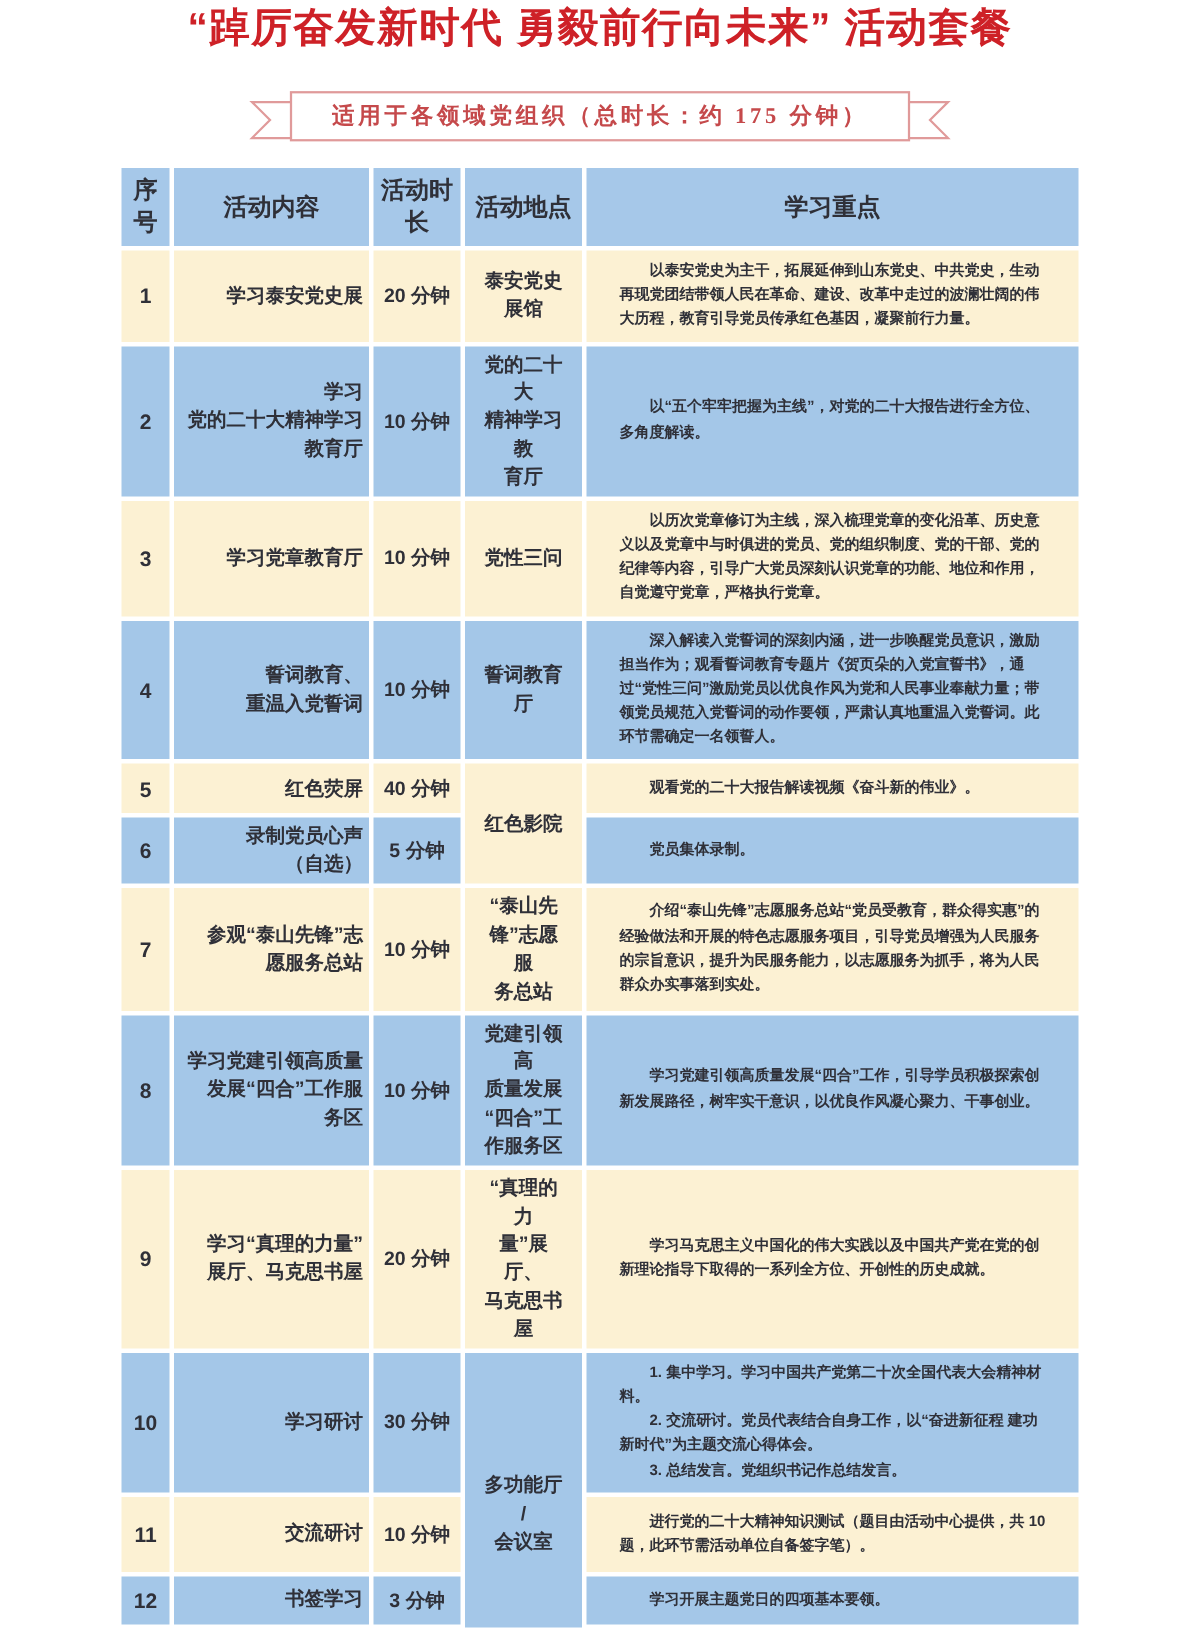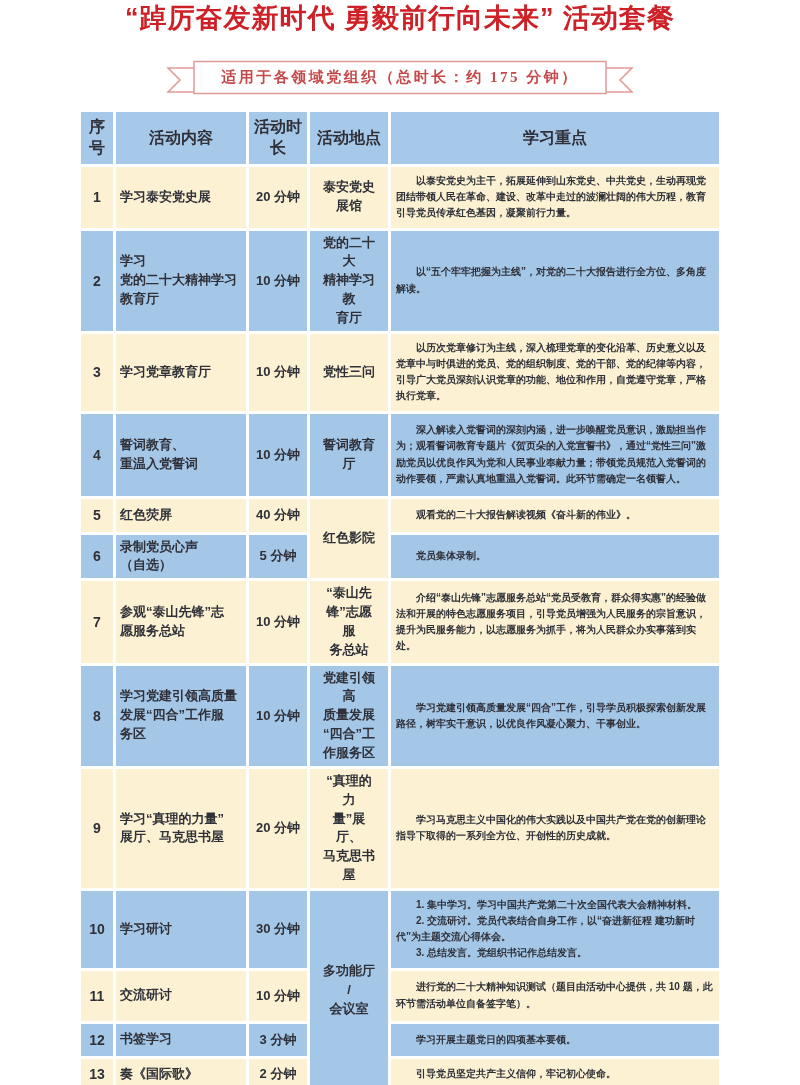--- a/index.html
+++ b/index.html
@@ -34,24 +34,24 @@
     width:644px;margin:0 auto;border-collapse:separate;border-spacing:3px;
     table-layout:fixed;
   }
   th,td{vertical-align:middle;overflow:hidden;}
   thead th{
     background:var(--header_blue);font-size:16px;font-weight:bold;
     text-align:center;padding:5px 2px;color:var(--text_dark);
   }
   td{white-space:pre-line;font-weight:bold;color:var(--text_dark);}
   td.no{text-align:center;font-size:14px;}
-  td.content{text-align:left;font-size:13px;line-height:1.45;padding:3px 4px;}
+  td.content{text-align:right;font-size:13px;line-height:1.45;padding:3px 4px;}
   td.duration{text-align:center;font-size:13px;margin-left:25px;}
   td.location{text-align:center;font-size:13px;line-height:1.45;padding:3px 13px;}
-  td.focus{text-align:left;font-size:10px;line-height:1.62;padding:6px 5px;}
+  td.focus{text-align:left;font-size:10px;line-height:1.62;padding:6px 22px;}
   tr.cream>td{background:var(--row_cream);}
   tr.blue>td{background:var(--row_blue);}
   td.bg-cream{background:var(--row_cream) !important;}
   td.bg-blue{background:var(--row_blue) !important;margin-left:16px;}
 </style>
 </head>
 <body>
 
 <main class="page">
 

